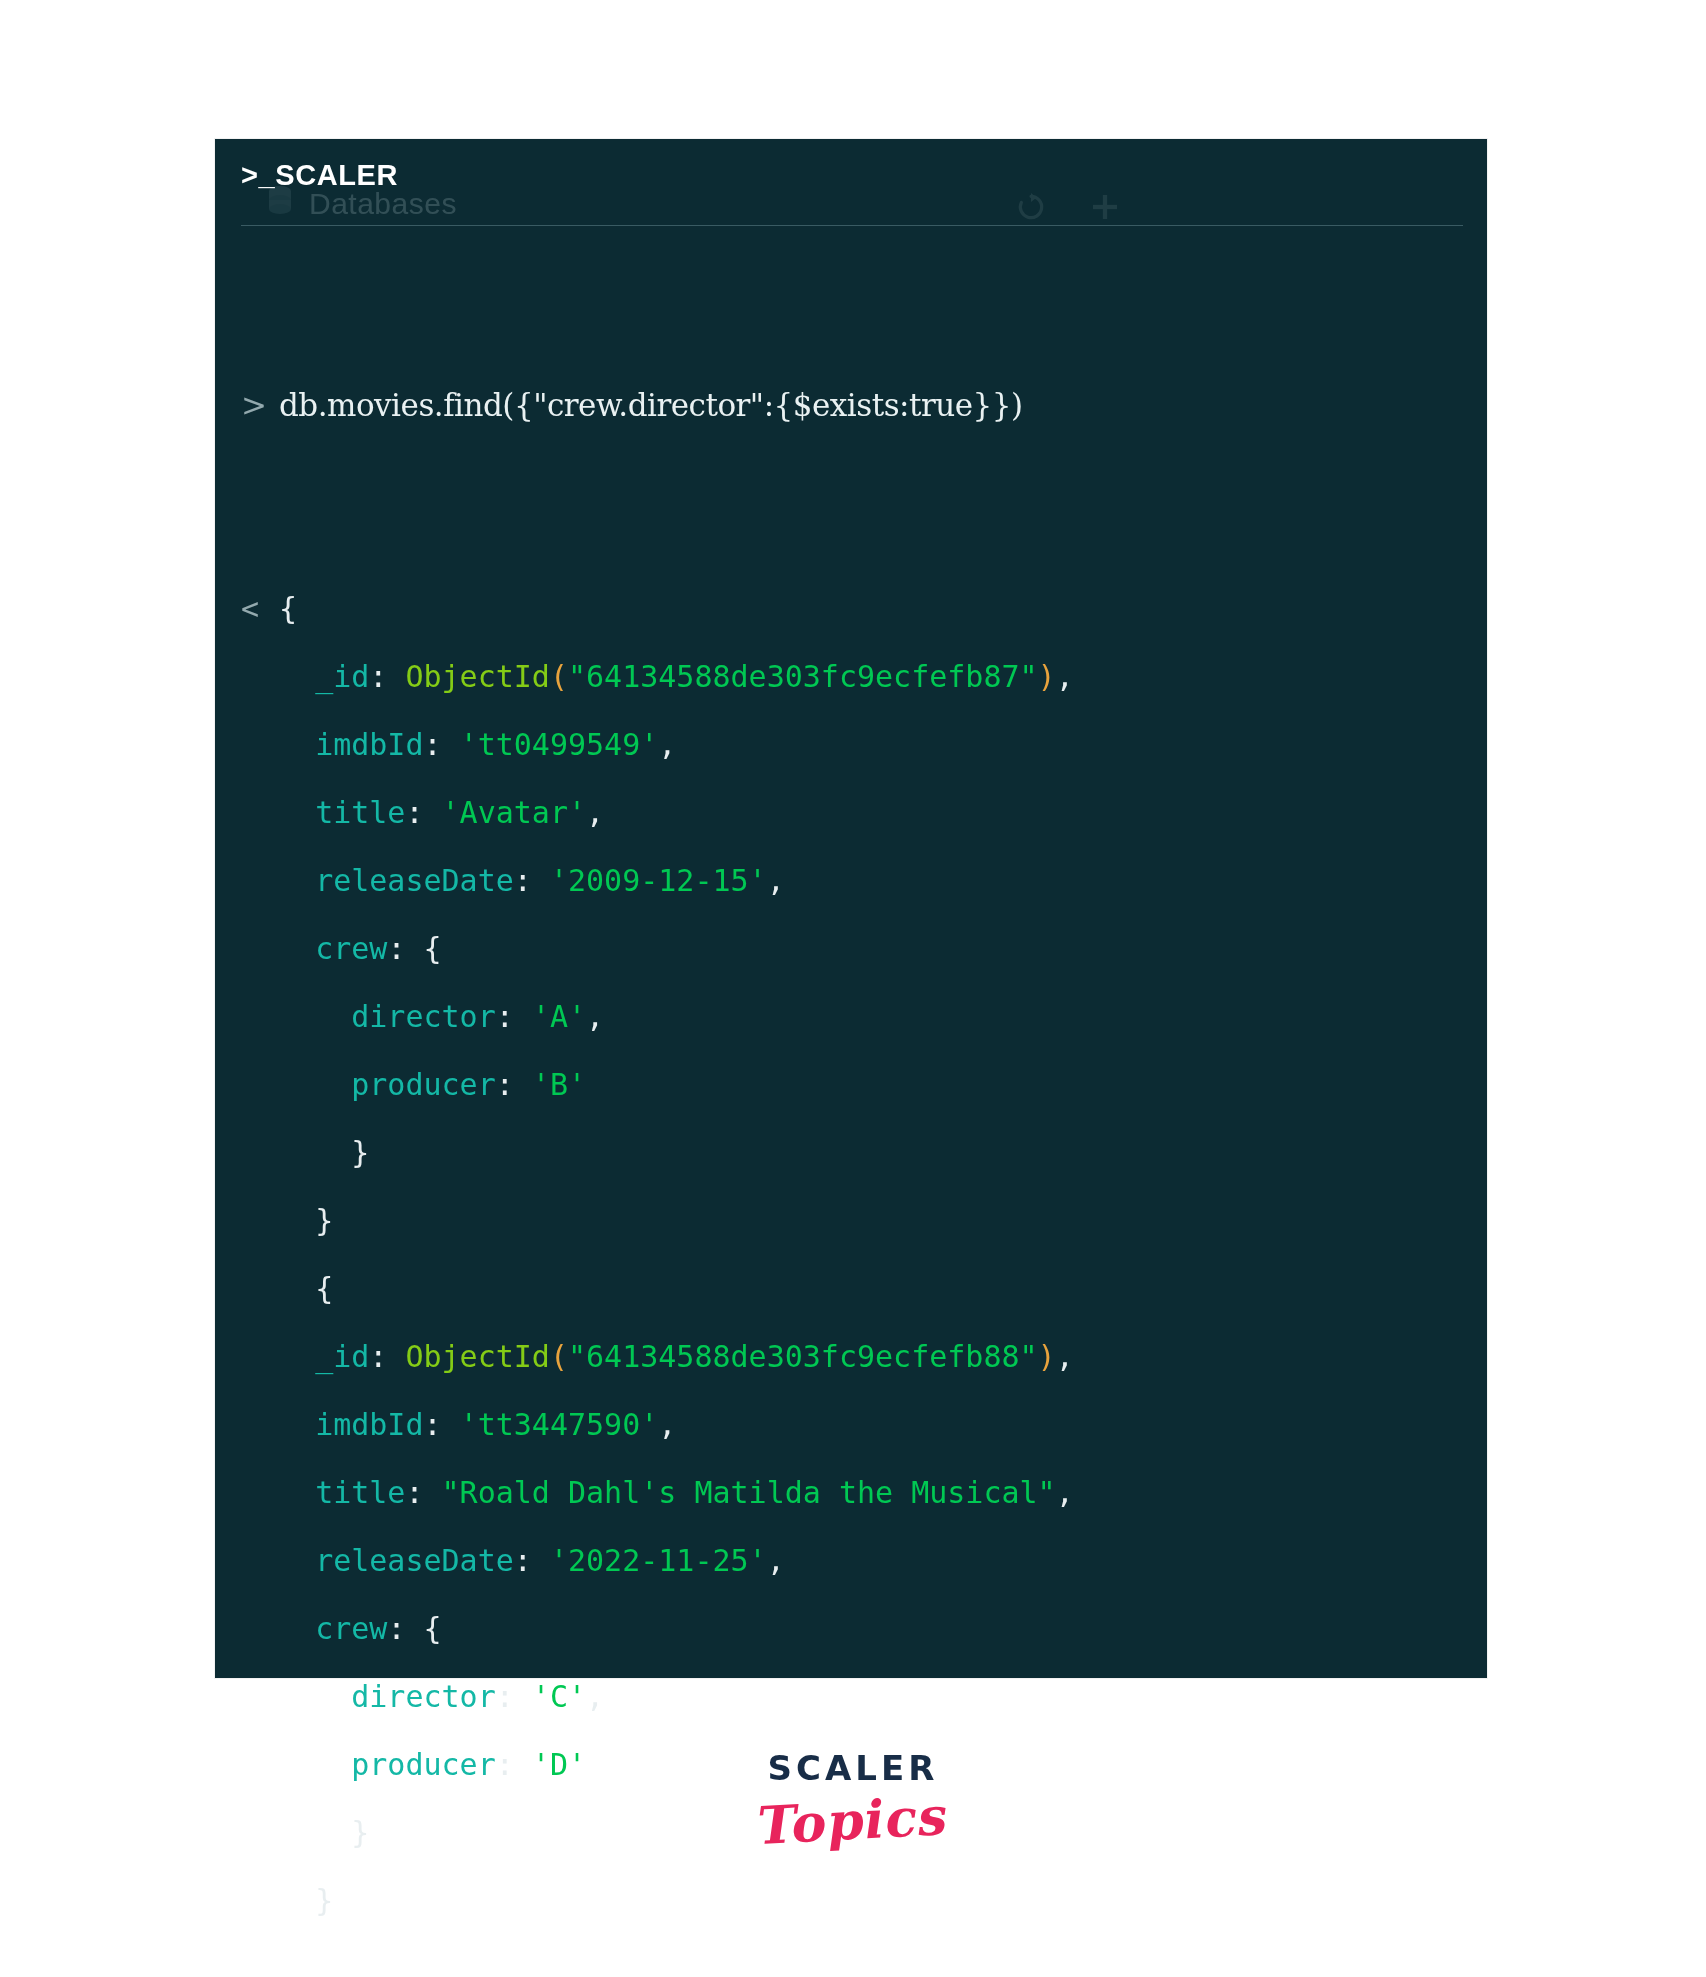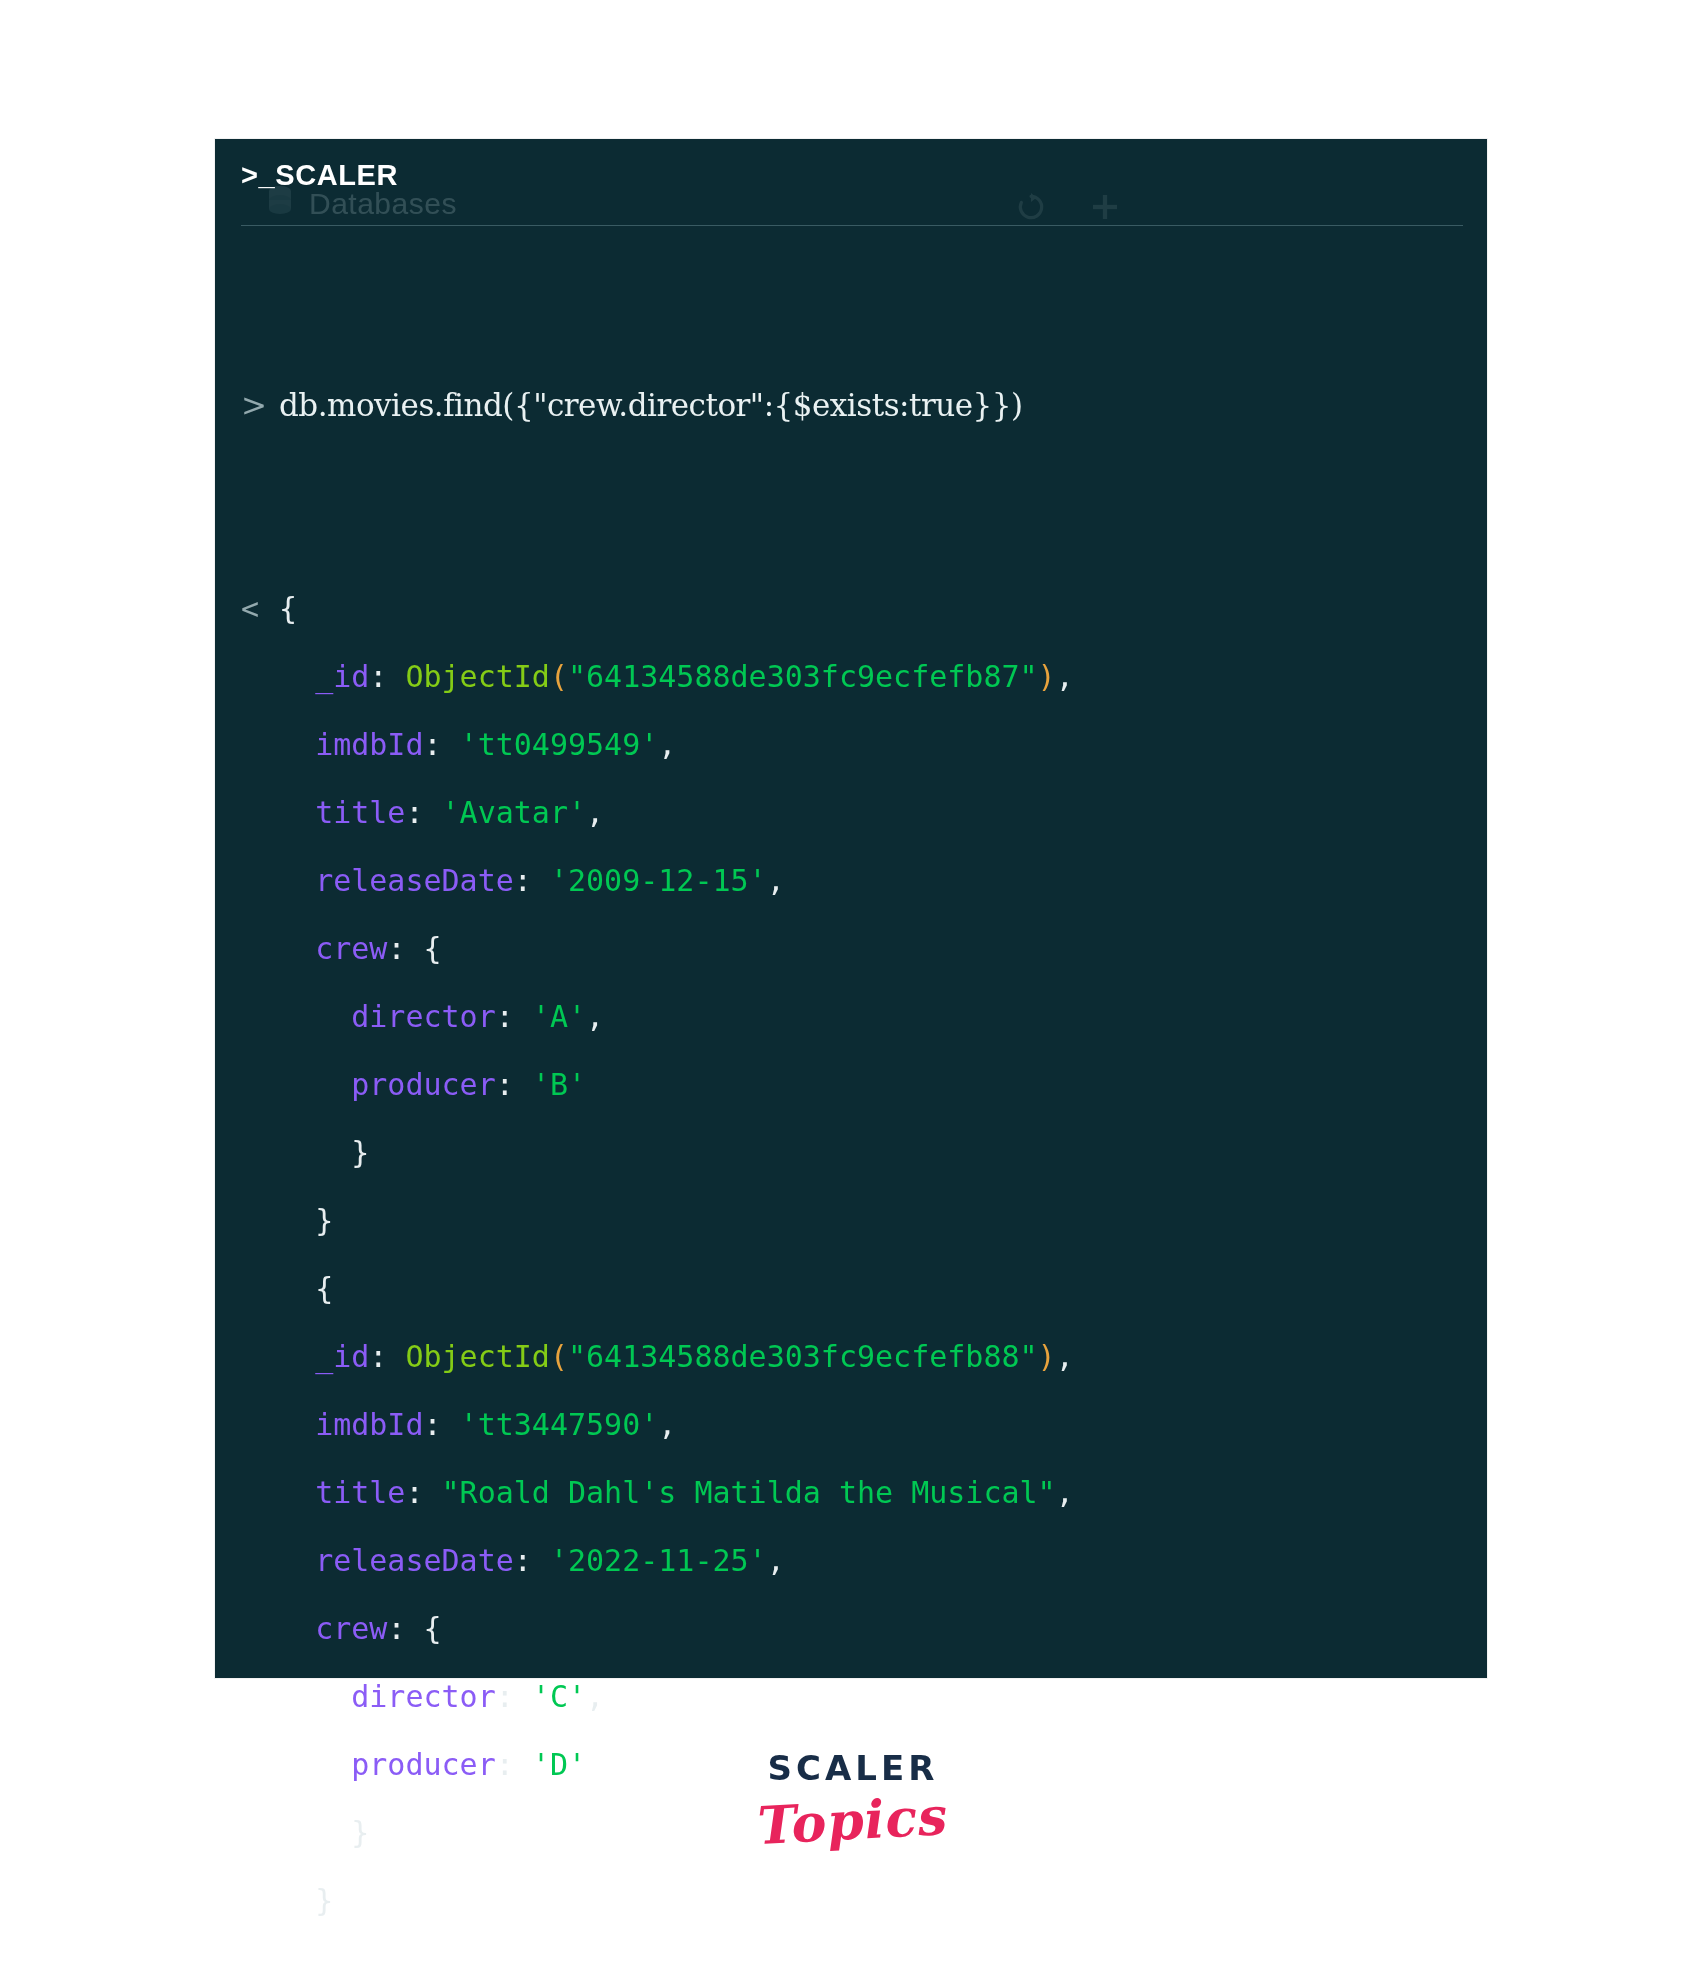--- a/index.html
+++ b/index.html
@@ -113,21 +113,21 @@
 
   
   #command-line {
     font-family: "DejaVu Serif", "Liberation Serif", serif;
     font-size: 31px;
     color: #e9f1f2;
     letter-spacing: -0.5px;
   }
 
   
-  .t-key    { color: #8b5cf6; }
+  .t-key    { color: #14b8a6; }
   .t-punct  { color: #e8eef0; }
   .t-func   { color: #84cc16; }
   .t-paren  { color: #e8a33d; }
   .t-string { color: #00c853; }
   .t-brace  { color: #e8eef0; }
   .t-comma  { color: #e8eef0; }
 
   
   #scaler-logo {
     position: absolute;

